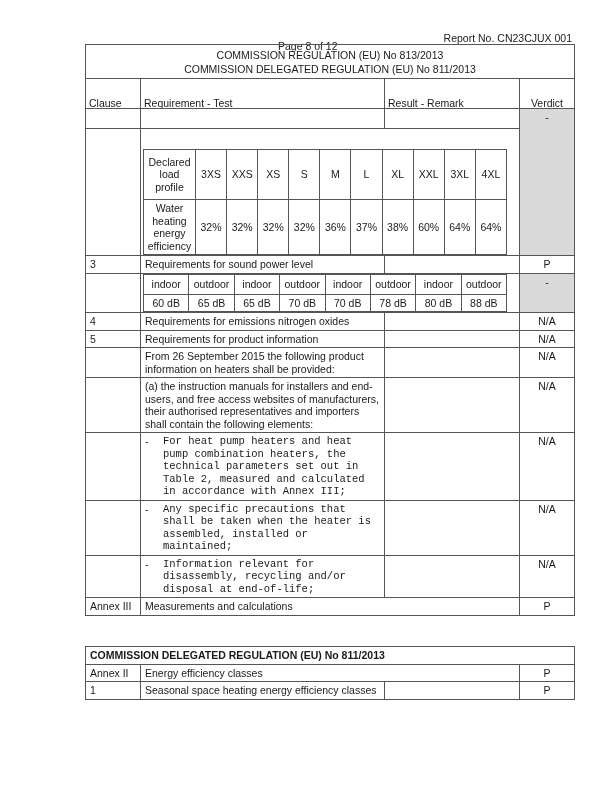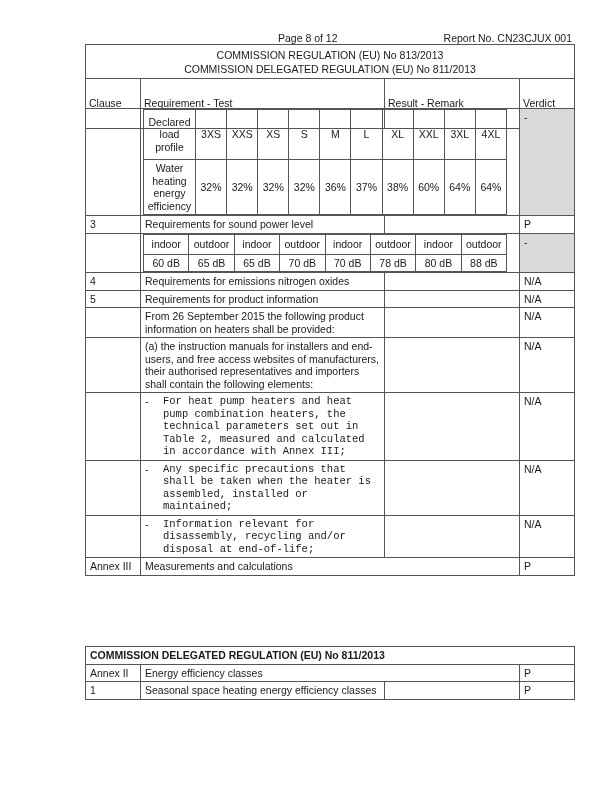--- a/index.html
+++ b/index.html
@@ -1,26 +1,26 @@
 <!DOCTYPE html>
 <html><head>
 <meta charset="utf-8">
 <style>
   html, body { margin:0; padding:0; background:#ffffff; }
   body { width:600px; height:800px; position:relative; font-family:"Liberation Sans", sans-serif; color:#1a1a1a; font-size:10.5px; }
   .topline { position:absolute; top:32px; left:85px; width:489px; height:12px; font-size:10.5px; }
-  .topline .pg { position:absolute; left:193px; }
+  .topline .pg { position:absolute; left:193px;margin-top:8px; }
   .topline .rep { position:absolute; right:2px; }
   table { border-collapse:collapse; table-layout:fixed; }
   td { border:1px solid #555; padding:2px 4px; vertical-align:top; line-height:12.5px; }
   .hdr { position:absolute; top:44px; left:85px; width:489px; }
   .hdr td.title { text-align:center; padding:3px 0 2px; line-height:14px; }
   .hdr td { padding:18px 3px; }
   .main { position:absolute; top:108px; left:85px; width:489px; }
-  .c { text-align:left; }
+  .c { text-align:center; }
   .gray { background:#d9d9d9; }
   .inner { width:100%; border-collapse:collapse; table-layout:fixed; }
   .inner td { text-align:center; vertical-align:middle; padding:2px 2px; }
   .nopad { padding:0 !important; }
   .dash { display:inline-block; width:18px; }
   .bul { display:flex; }
   .bul .t { flex:1;font-family:Liberation Mono, monospace; }
   .sec2 { position:absolute; top:646px; left:85px; width:489px; }
   .bold { font-weight:bold; }
 </style>
@@ -60,21 +60,21 @@
       <col style="width:55px">
       <col style="width:244px">
       <col style="width:135px">
       <col style="width:55px">
     </colgroup>
 
   <tbody>
       <tr>
     <td></td>
     <td colspan="2" class="nopad" style="padding:0 12px 0 2px !important;">
-      <table class="inner" style="border-top:none;">
+      <table class="inner" style="border-top:none;margin-top:40px;">
         <colgroup>
               <col style="width:52px">
               <col span="10">
             </colgroup>
         <tbody>
               <tr style="height:50px">
           <td>Declared load profile</td>
           <td>3XS</td>
           <td>XXS</td>
           <td>XS</td>

